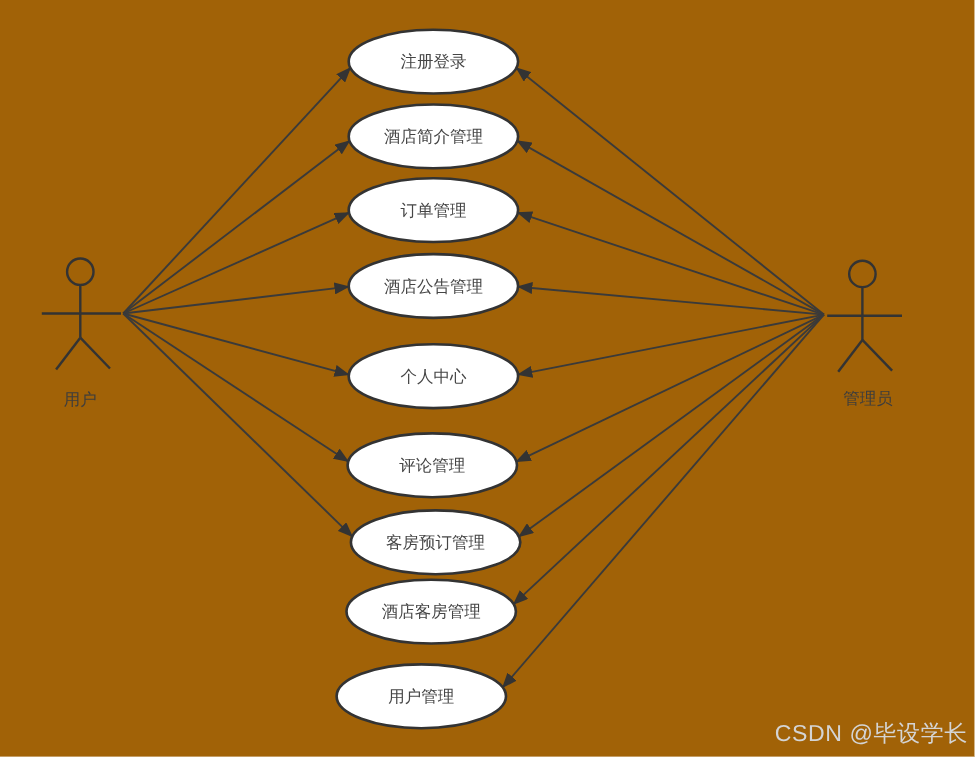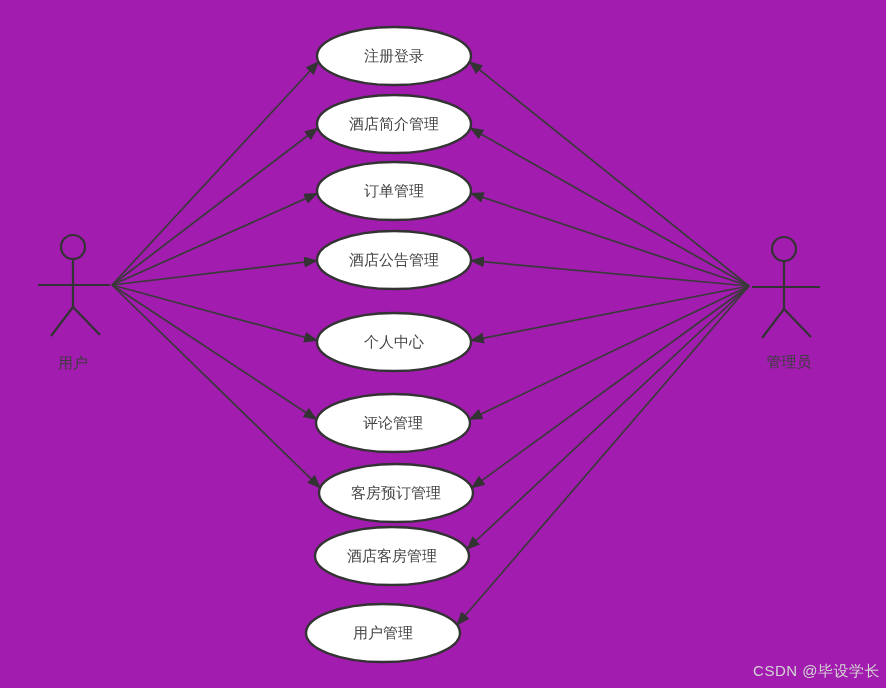--- a/index.html
+++ b/index.html
@@ -5,37 +5,37 @@
   html, body {
     margin: 0;
     padding: 0;
     background: #ffffff;
     font-family: "Liberation Sans", "DejaVu Sans", sans-serif;
   }
   .canvas {
     position: relative;
     width: 886px;
     height: 688px;
-    background: #a21caf;
+    background: #a16207;
     overflow: hidden;
   }
   svg { display: block; }
   .uc-label {
     font-size: 15px;
     fill: #454545;
   }
   .actor-label {
     font-size: 15px;
     fill: #3d3d3d;
   }
   .watermark {
     position: absolute;
     right: 6px;
     bottom: 7px;
-    font-size: 15px;
+    font-size: 21px;
     color: #d4d4d4;
     letter-spacing: 0.5px;
     user-select: none;
   }
 </style>
 </head>
 <body>
 
 <div class="canvas">
   <svg width="886" height="688" viewBox="0 0 886 688" xmlns="http://www.w3.org/2000/svg">

